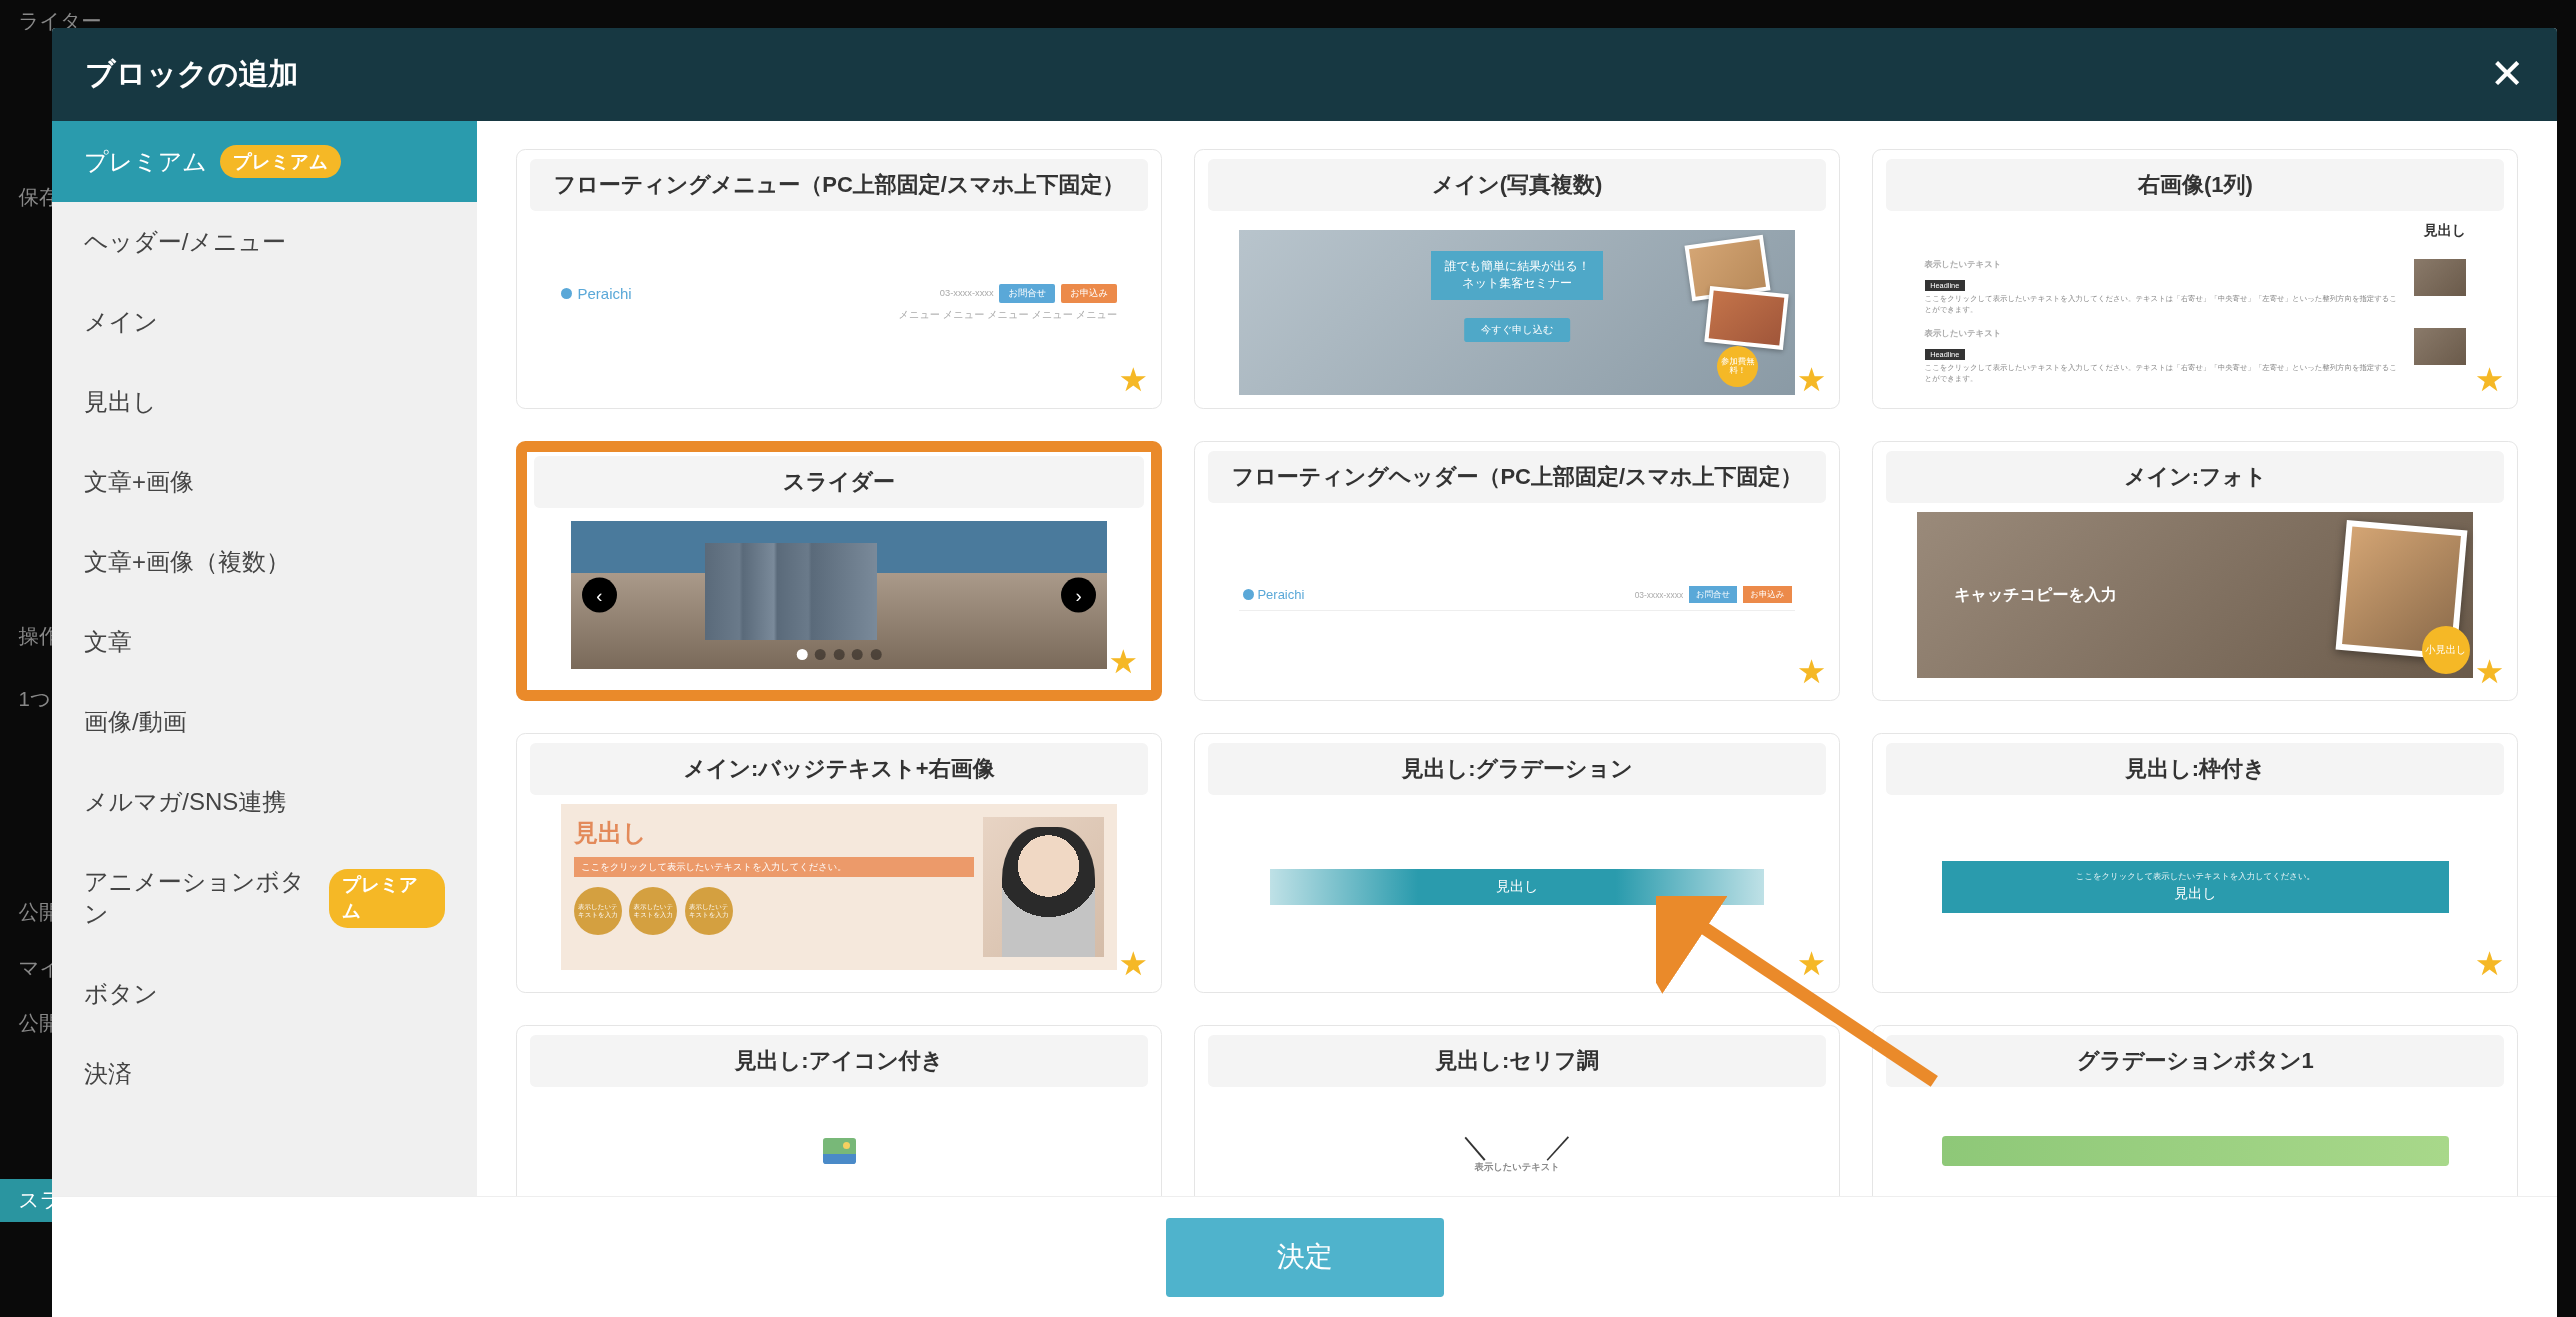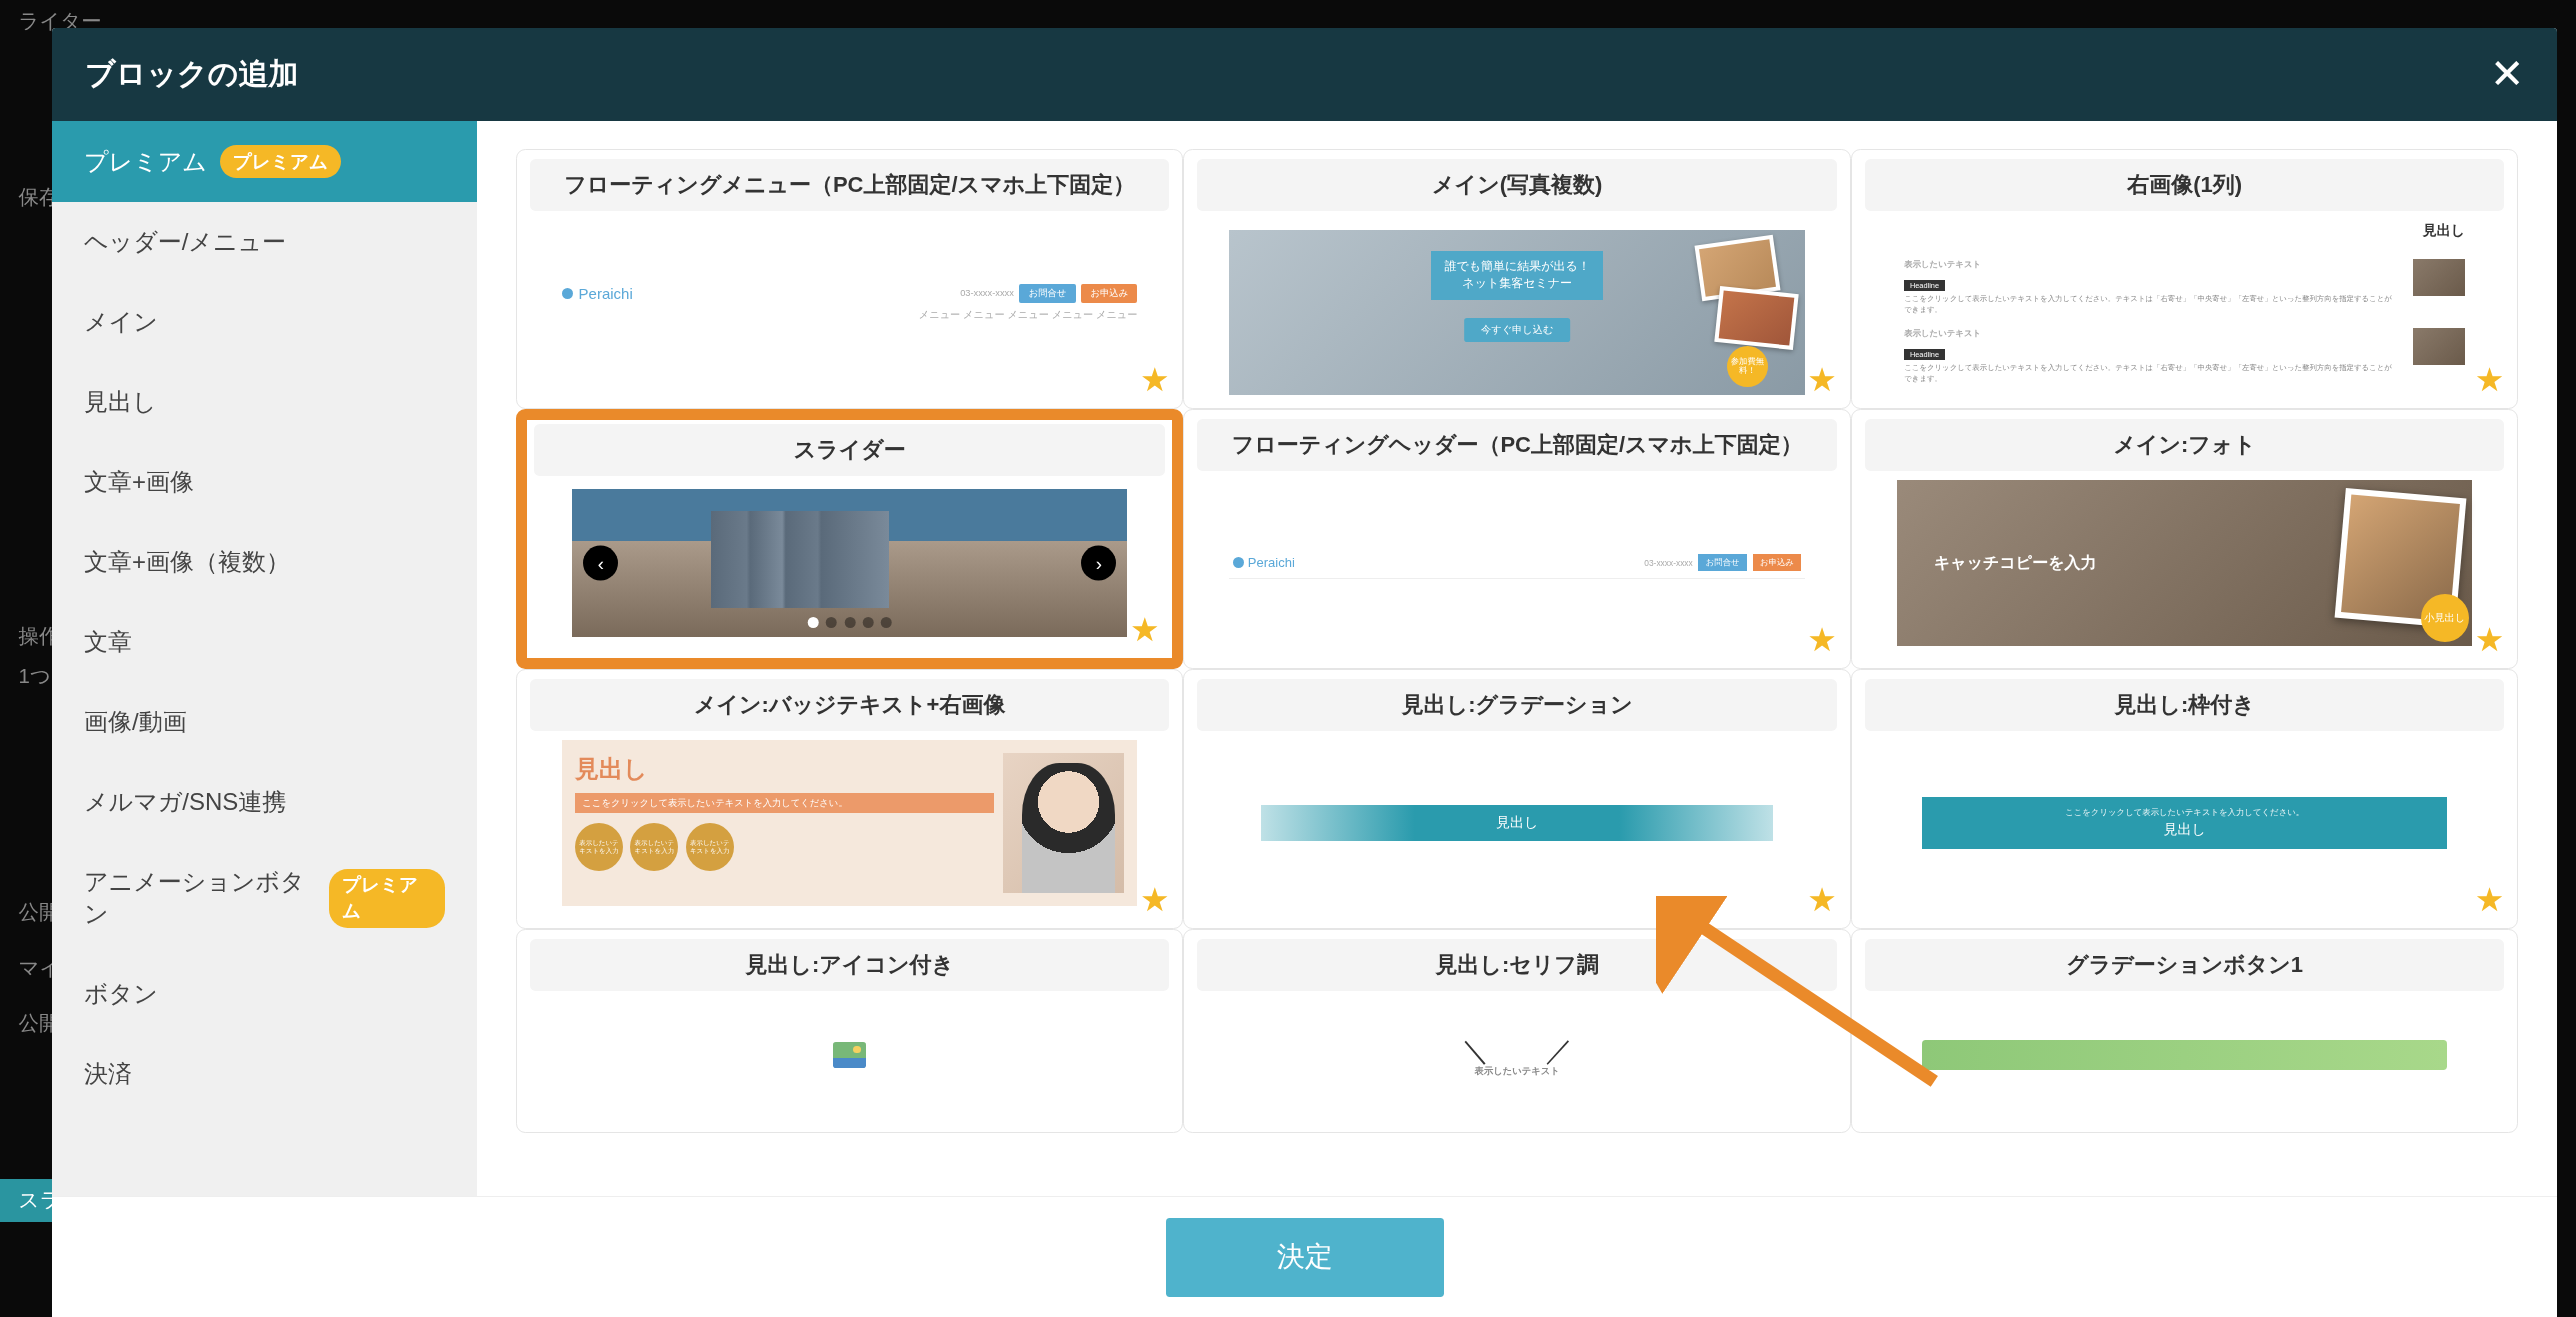--- a/index.html
+++ b/index.html
@@ -15,21 +15,21 @@
     .close-btn { color: #fff; font-size: 41px; cursor: pointer; line-height: 1; }
     
     .modal-body { flex: 1; display: flex; overflow: hidden; }
     
     .sidebar { width: 425px; background: #f0f0f0; overflow-y: auto; }
     .sidebar-item { padding: 24px 32px; font-size: 24px; color: #444; cursor: pointer; display: flex; align-items: center; gap: 13px; }
     .sidebar-item.active { background: #2a9bad; color: #fff; }
     .premium-badge { background: #f5b826; color: #fff; font-size: 18.6px; padding: 3.7px 13px; border-radius: 18.6px; font-weight: 600; }
     
     .content { flex: 1; background: #fff; overflow-y: auto; padding: 28px 39px; position: relative; }
-    .grid { display: grid; grid-template-columns: repeat(3, 1fr); }
+    .grid { display: grid; grid-template-columns: repeat(3, 1fr); gap: 32px; }
     
     .card { background: #fff; border: 1.9px solid #e5e5e5; border-radius: 9.3px; position: relative; height: 260px; display: flex; flex-direction: column; cursor: pointer; padding: 9.3px 13px 13px; }
     .card.selected { border: 11px solid #ea8a2a; padding: 3.7px 7.4px 7.4px; }
     .card-title { background: #f4f4f4; padding: 11px; text-align: center; font-size: 22px; font-weight: 600; color: #333; border-radius: 5.6px; }
     .card.selected .card-title { }
     .card-preview { flex: 1; display: flex; align-items: center; justify-content: center; position: relative; overflow: hidden; }
     .star { position: absolute; bottom: 9.3px; right: 13px; color: #f5b826; font-size: 33px; }
     
     .card.row4 { height: 204px; }
     
@@ -114,21 +114,21 @@
     .footer { background: #fff; padding: 20.4px; display: flex; justify-content: center; border-top: 0.9px solid #eee; }
     .confirm-btn { background: #4fb3cc; color: #fff; font-size: 28px; padding: 20.4px 111px; border: none; border-radius: 3.7px; cursor: pointer; }
   </style>
 </head>
 <body>
 
 <div class="backdrop">
   <div class="bg-item" style="top:0">ライター</div>
   <div class="bg-item" style="top:176px">保存</div>
   <div class="bg-item" style="top:615px">操作</div>
-  <div class="bg-item" style="top:655px">1つ</div>
+  <div class="bg-item" style="top:678px">1つ</div>
   <div class="bg-item" style="top:891px">公開</div>
   <div class="bg-item" style="top:947px">マイ</div>
   <div class="bg-item" style="top:1002px">公開</div>
   <div class="bg-item active" style="top:1179px">スライ</div>
 </div>
 
 <div class="modal">
   <div class="modal-header">
     <div class="modal-title">ブロックの追加</div>
     <div class="close-btn">✕</div>

